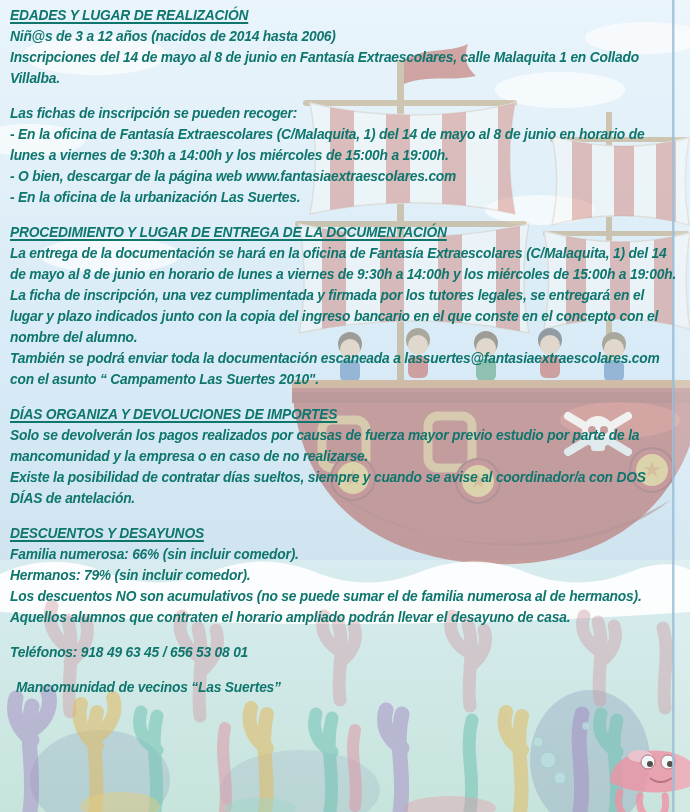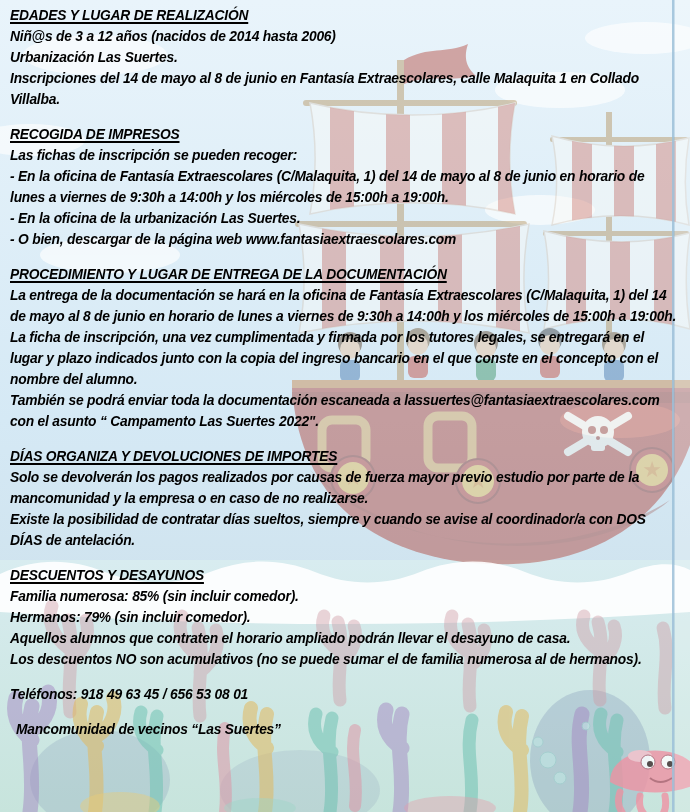--- a/index.html
+++ b/index.html
@@ -5,21 +5,21 @@
   html,body{margin:0;padding:0;background:#ffffff;}
   .page{
     position:relative;width:690px;height:812px;overflow:hidden;
     font-family:"Liberation Sans",sans-serif;
     background:#dcedf8;
   }
   .bg{position:absolute;left:0;top:0;width:690px;height:812px;display:block;}
   .content{
     position:absolute;left:0;top:0;width:690px;height:812px;
     box-sizing:border-box;padding:5px 10px 0 10px;z-index:2;
-    color:#000000;font-weight:700;font-style:italic;
+    color:#0f766e;font-weight:700;font-style:italic;
     font-size:13.8px;line-height:21px;letter-spacing:-0.2px;
   }
   .section{margin:0 0 14px 0;}
   .heading{margin:0;}
   .heading span{text-decoration:underline;text-decoration-thickness:1.5px;text-underline-offset:2px;}
   .content p{margin:0;}
   .indent{padding-left:6px;}
 </style>
 </head>
 <body>
@@ -240,51 +240,49 @@
 
     <rect x="672" y="0" width="2.5" height="812" fill="#9cc0d8" opacity="0.85"></rect>
     <rect x="675" y="0" width="15" height="812" fill="#ffffff" opacity="0.18"></rect>
   </svg>
 
   <div class="content">
 
     <section class="section">
       <div class="heading"><span>EDADES Y LUGAR DE REALIZACIÓN</span></div>
       <p>Niñ@s de 3 a 12 años (nacidos de 2014 hasta 2006)</p>
-      <p>Urbanización Las Suertes.</p>
       <p>Inscripciones del 14 de mayo al 8 de junio en Fantasía Extraescolares, calle Malaquita 1 en Collado Villalba.</p>
     </section>
 
     <section class="section">
-      <div class="heading"><span>RECOGIDA DE IMPRESOS</span></div>
       <p>Las fichas de inscripción se pueden recoger:</p>
       <p>- En la oficina de Fantasía Extraescolares (C/Malaquita, 1) del 14 de mayo al 8 de junio en horario de lunes a viernes de 9:30h a 14:00h y los miércoles de 15:00h a 19:00h.</p>
+      <p>- O bien, descargar de la página web www.fantasiaextraescolares.com</p>
       <p>- En la oficina de la urbanización Las Suertes.</p>
-      <p>- O bien, descargar de la página web www.fantasiaextraescolares.com</p>
     </section>
 
     <section class="section">
       <div class="heading"><span>PROCEDIMIENTO Y LUGAR DE ENTREGA DE LA DOCUMENTACIÓN</span></div>
       <p>La entrega de la documentación se hará en la oficina de Fantasía Extraescolares (C/Malaquita, 1) del 14 de mayo al 8 de junio en horario de lunes a viernes de 9:30h a 14:00h y los miércoles de 15:00h a 19:00h.</p>
       <p>La ficha de inscripción, una vez cumplimentada y firmada por los tutores legales, se entregará en el lugar y plazo indicados junto con la copia del ingreso bancario en el que conste en el concepto con el nombre del alumno.</p>
-      <p>También se podrá enviar toda la documentación escaneada a lassuertes@fantasiaextraescolares.com con el asunto “ Campamento Las Suertes 2022".</p>
+      <p>También se podrá enviar toda la documentación escaneada a lassuertes@fantasiaextraescolares.com con el asunto “ Campamento Las Suertes 2010".</p>
     </section>
 
     <section class="section">
       <div class="heading"><span>DÍAS ORGANIZA Y DEVOLUCIONES DE IMPORTES</span></div>
       <p>Solo se devolverán los pagos realizados por causas de fuerza mayor previo estudio por parte de la mancomunidad y la empresa o en caso de no realizarse.</p>
       <p>Existe la posibilidad de contratar días sueltos, siempre y cuando se avise al coordinador/a con DOS DÍAS de antelación.</p>
     </section>
 
     <section class="section">
       <div class="heading"><span>DESCUENTOS Y DESAYUNOS</span></div>
-      <p>Familia numerosa: 85% (sin incluir comedor).</p>
+      <p>Familia numerosa: 66% (sin incluir comedor).</p>
       <p>Hermanos: 79% (sin incluir comedor).</p>
+      <p>Los descuentos NO son acumulativos (no se puede sumar el de familia numerosa al de hermanos).</p>
       <p>Aquellos alumnos que contraten el horario ampliado podrán llevar el desayuno de casa.</p>
-      <p>Los descuentos NO son acumulativos (no se puede sumar el de familia numerosa al de hermanos).</p>
     </section>
 
     <section class="section">
       <p>Teléfonos: 918 49 63 45 / 656 53 08 01</p>
     </section>
 
     <section class="section">
       <p class="indent">Mancomunidad de vecinos “Las Suertes”</p>
     </section>
 

